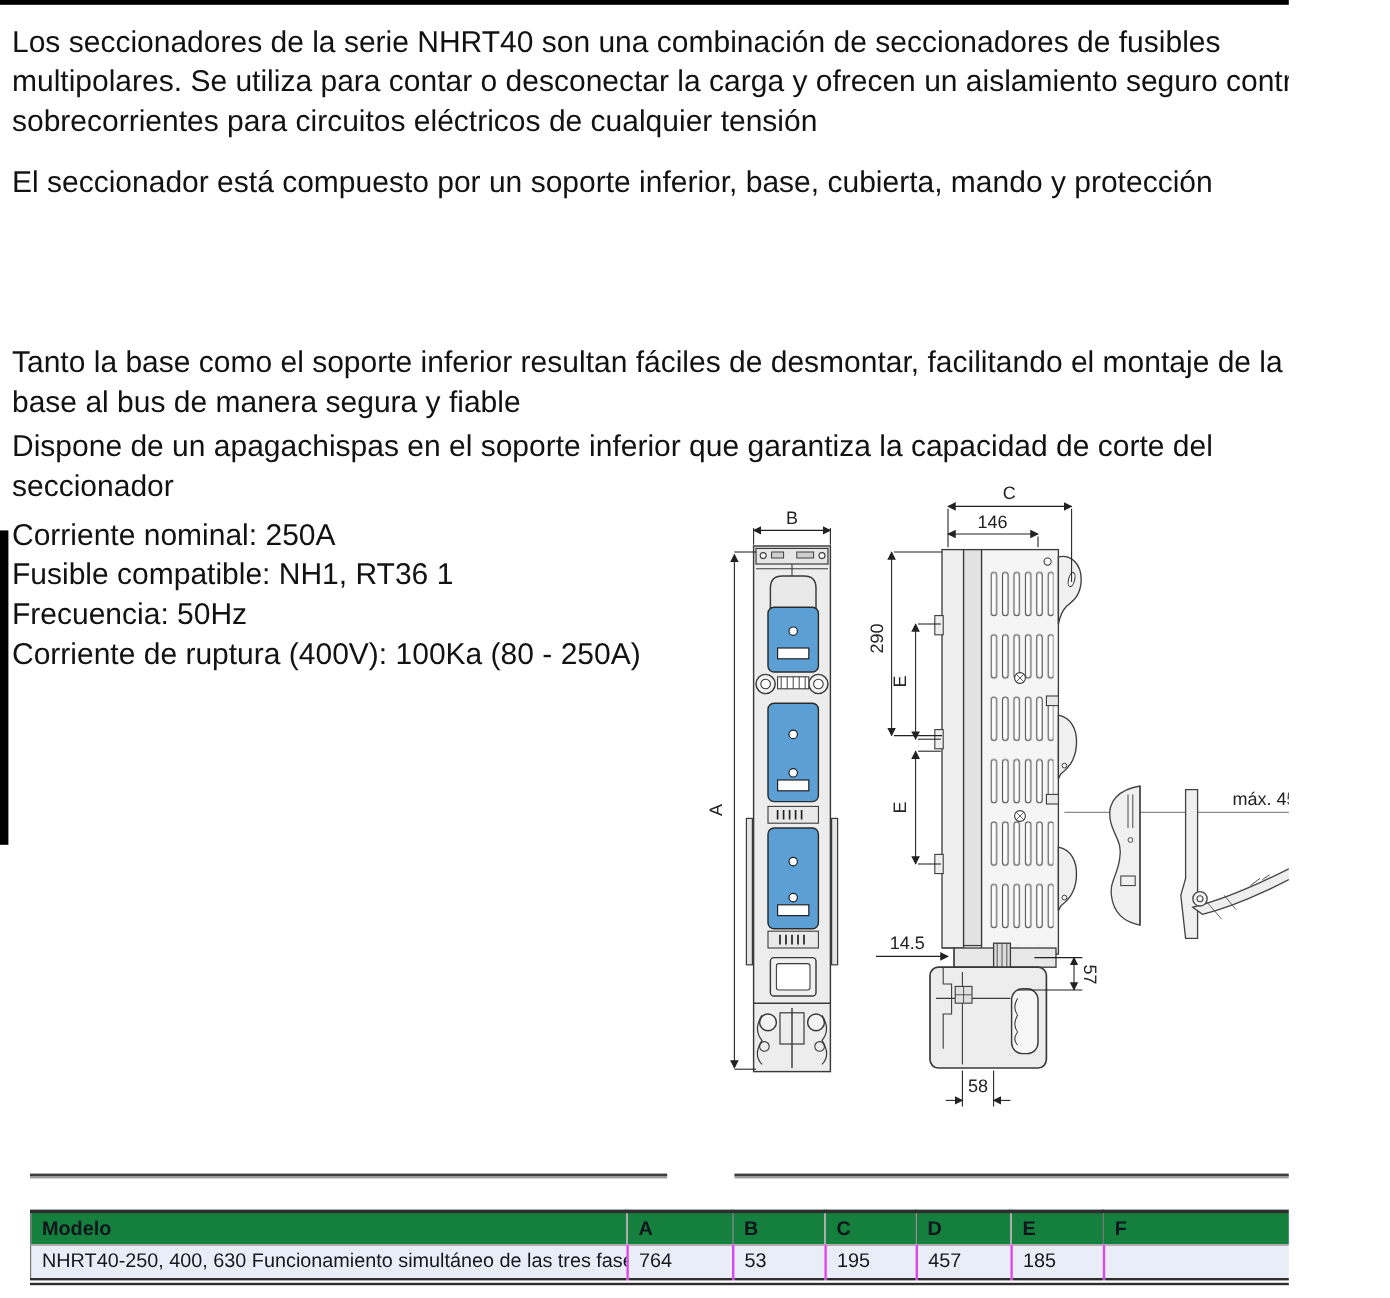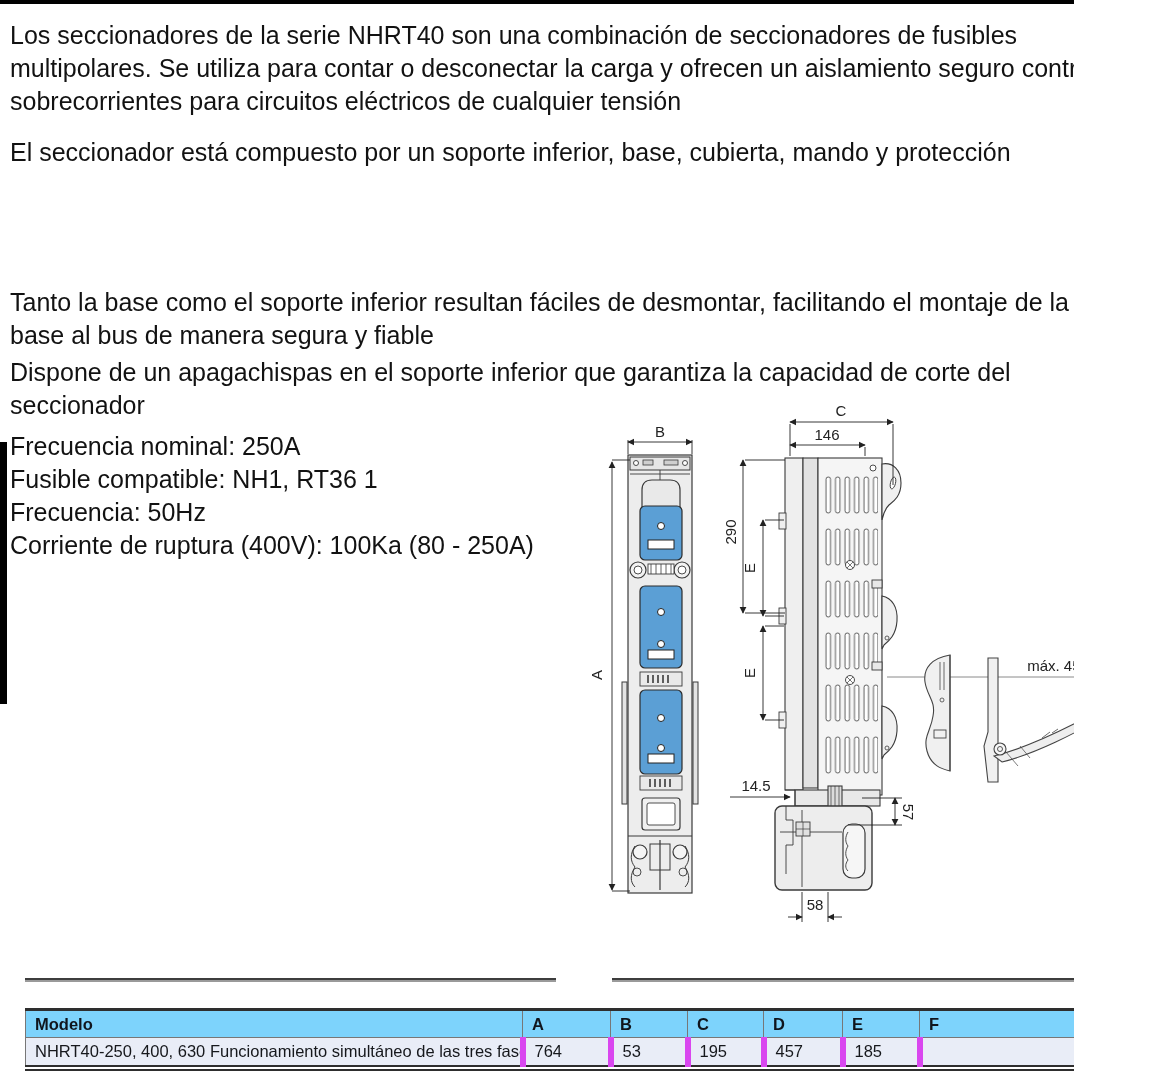--- a/index.html
+++ b/index.html
@@ -20,41 +20,41 @@
   svg{font-family:"Liberation Sans", sans-serif;}
   .dimtxt{font-size:15px;fill:#222;}
   .rule{position:absolute;top:978px;height:2px;background:#3d3d3d;box-shadow:0 2px 0 #9a9a9a;}
   .rule-left{left:25px;width:531px;}
   .rule-right{left:612px;width:528px;}
   .table-wrap{position:absolute;left:25px;top:1008px;width:1110px;}
   table{width:100%;border-collapse:collapse;table-layout:fixed;
         border-top:3px solid #2e2e2e;border-bottom:2px solid #2e2e2e;
         border-left:1px solid #777;border-right:1px solid #777;}
   th,td{font-size:16.5px;padding:0 0 0 9px;text-align:left;white-space:nowrap;overflow:hidden;}
-  th{height:26px;background:#7dd3fc;border-bottom:1px solid #777;border-left:1px solid #777;
+  th{height:26px;background:#15803d;border-bottom:1px solid #777;border-left:1px solid #777;
      font-weight:bold;color:#10151d;}
-  td{height:27px;background:#e9edf7;border-left:6px solid #d946ef;color:#16181c;}
+  td{height:27px;background:#e9edf7;border-left:2px solid #d946ef;color:#16181c;}
   th:first-child,td:first-child{border-left:none;}
   .under-rule{height:2px;background:#2e2e2e;margin-top:2px;}
 </style>
 </head>
 <body>
 
 <div class="page">
 
   <div class="scan-bar-top"></div>
   <div class="scan-bar-left"></div>
 
   <div class="para p1">Los seccionadores de la serie NHRT40 son una combinación de seccionadores de fusibles multipolares. Se utiliza para contar o desconectar la carga y ofrecen un aislamiento seguro contra sobrecorrientes para circuitos eléctricos de cualquier tensión</div>
   <div class="para p2">El seccionador está compuesto por un soporte inferior, base, cubierta, mando y protección</div>
   <div class="para p4">Tanto la base como el soporte inferior resultan fáciles de desmontar, facilitando el montaje de la base al bus de manera segura y fiable</div>
   <div class="para p5">Dispone de un apagachispas en el soporte inferior que garantiza la capacidad de corte del seccionador</div>
 
   <div class="specs">
-    <div>Frecuencia nominal: 250A</div>
+    <div>Corriente nominal: 250A</div>
     <div>Fusible compatible: NH1, RT36 1</div>
     <div>Frecuencia: 50Hz</div>
     <div>Corriente de ruptura (400V): 100Ka (80 - 250A)</div>
   </div>
 
   <div class="drawing">
   <svg width="568" height="545" viewBox="0 0 568 545">
     <defs>
       <marker id="ar" viewBox="0 0 10 10" refX="9" refY="5" markerWidth="8" markerHeight="8" orient="auto-start-reverse">
         <path d="M0,0 L10,5 L0,10 z" fill="#222"></path>

